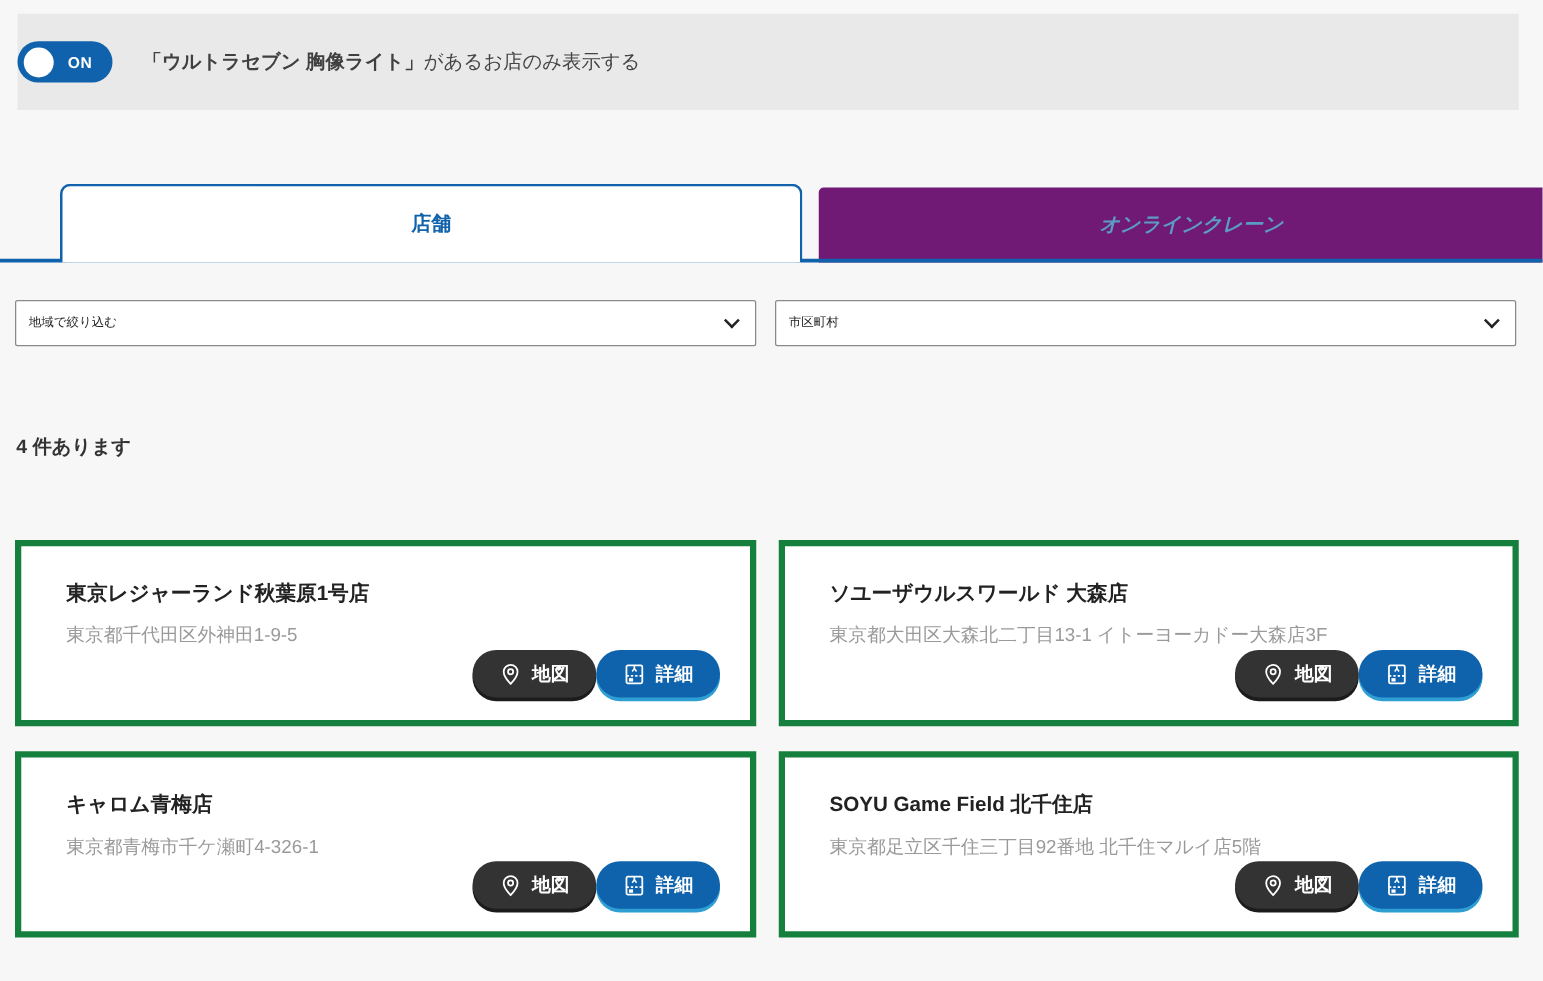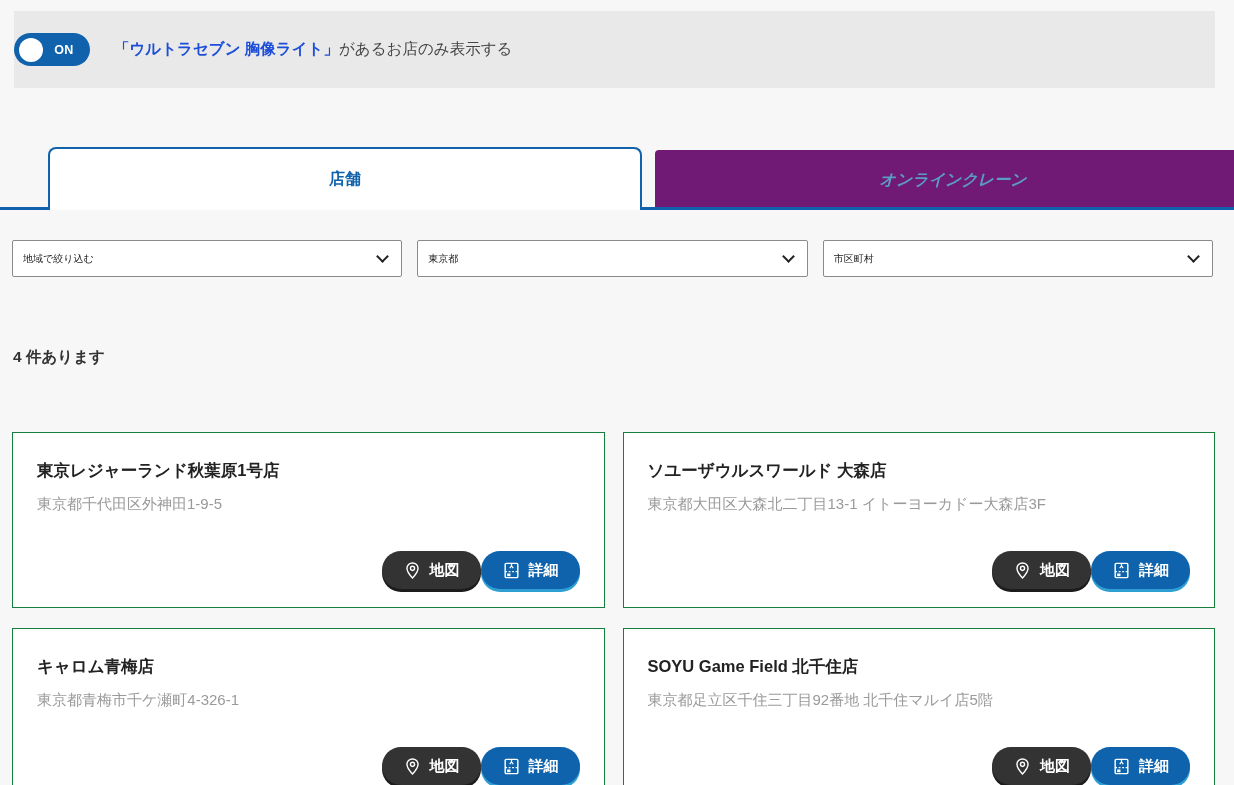--- a/index.html
+++ b/index.html
@@ -23,21 +23,21 @@
     width:76px;height:33px;border-radius:17px;
     background:#0f62ab;
     display:flex;align-items:center;
     padding:0 5px;
     cursor:pointer;
     flex:0 0 auto;
   }
   .toggle .knob{width:24px;height:24px;border-radius:50%;background:#fff;}
   .toggle .on-label{flex:1;text-align:center;color:#fff;font-weight:700;font-size:12.5px;letter-spacing:.5px;}
   .filter-text{font-size:15.5px;}
-  .filter-text .hl{font-weight:700;color:#1d4ed8;}
+  .filter-text .hl{font-weight:700;color:#404040;}
   .filter-text .rest{color:#444;}
 
   
   .tabs{position:relative;height:63px;margin-top:59px;}
   .tabs .underline{position:absolute;left:0;right:0;bottom:0;height:3px;background:#0f62ab;z-index:1;}
   .tab{
     position:absolute;top:0;
     display:flex;align-items:center;justify-content:center;
     font-size:16px;font-weight:700;cursor:pointer;margin-left:40px;
   }
@@ -82,23 +82,23 @@
   
   .cards{
     display:grid;
     grid-template-columns:1fr 1fr;
     gap:20px 18px;
     margin:64px 19px 0 12px;
   }
   .card{
     position:relative;
     background:#fff;
-    border:1px solid #15803d;
-    height:176px;
-    padding:27px 24px 0 24px;
+    border:5px solid #15803d;
+    height:149px;
+    padding:27px 24px 0 36px;
   }
   .store-name{font-size:16.5px;font-weight:700;color:#222;}
   .store-address{margin-top:13px;font-size:15px;color:#9a9a9a;}
   .card-buttons{
     position:absolute;right:24px;bottom:18px;
     display:flex;
   }
   .pill-btn{
     height:38px;border:none;border-radius:19px;
     display:inline-flex;align-items:center;gap:8px;
@@ -136,26 +136,20 @@
 
 <div class="selects">
   <div class="select-wrap">
     <select>
       <option>地域で絞り込む</option>
     </select>
     <span class="chev"></span>
   </div>
   <div class="select-wrap">
     <select>
-      <option>東京都</option>
-    </select>
-    <span class="chev"></span>
-  </div>
-  <div class="select-wrap">
-    <select>
       <option>市区町村</option>
     </select>
     <span class="chev"></span>
   </div>
 </div>
 
 <div class="result-count">4 件あります</div>
 
 <div class="cards">
 

